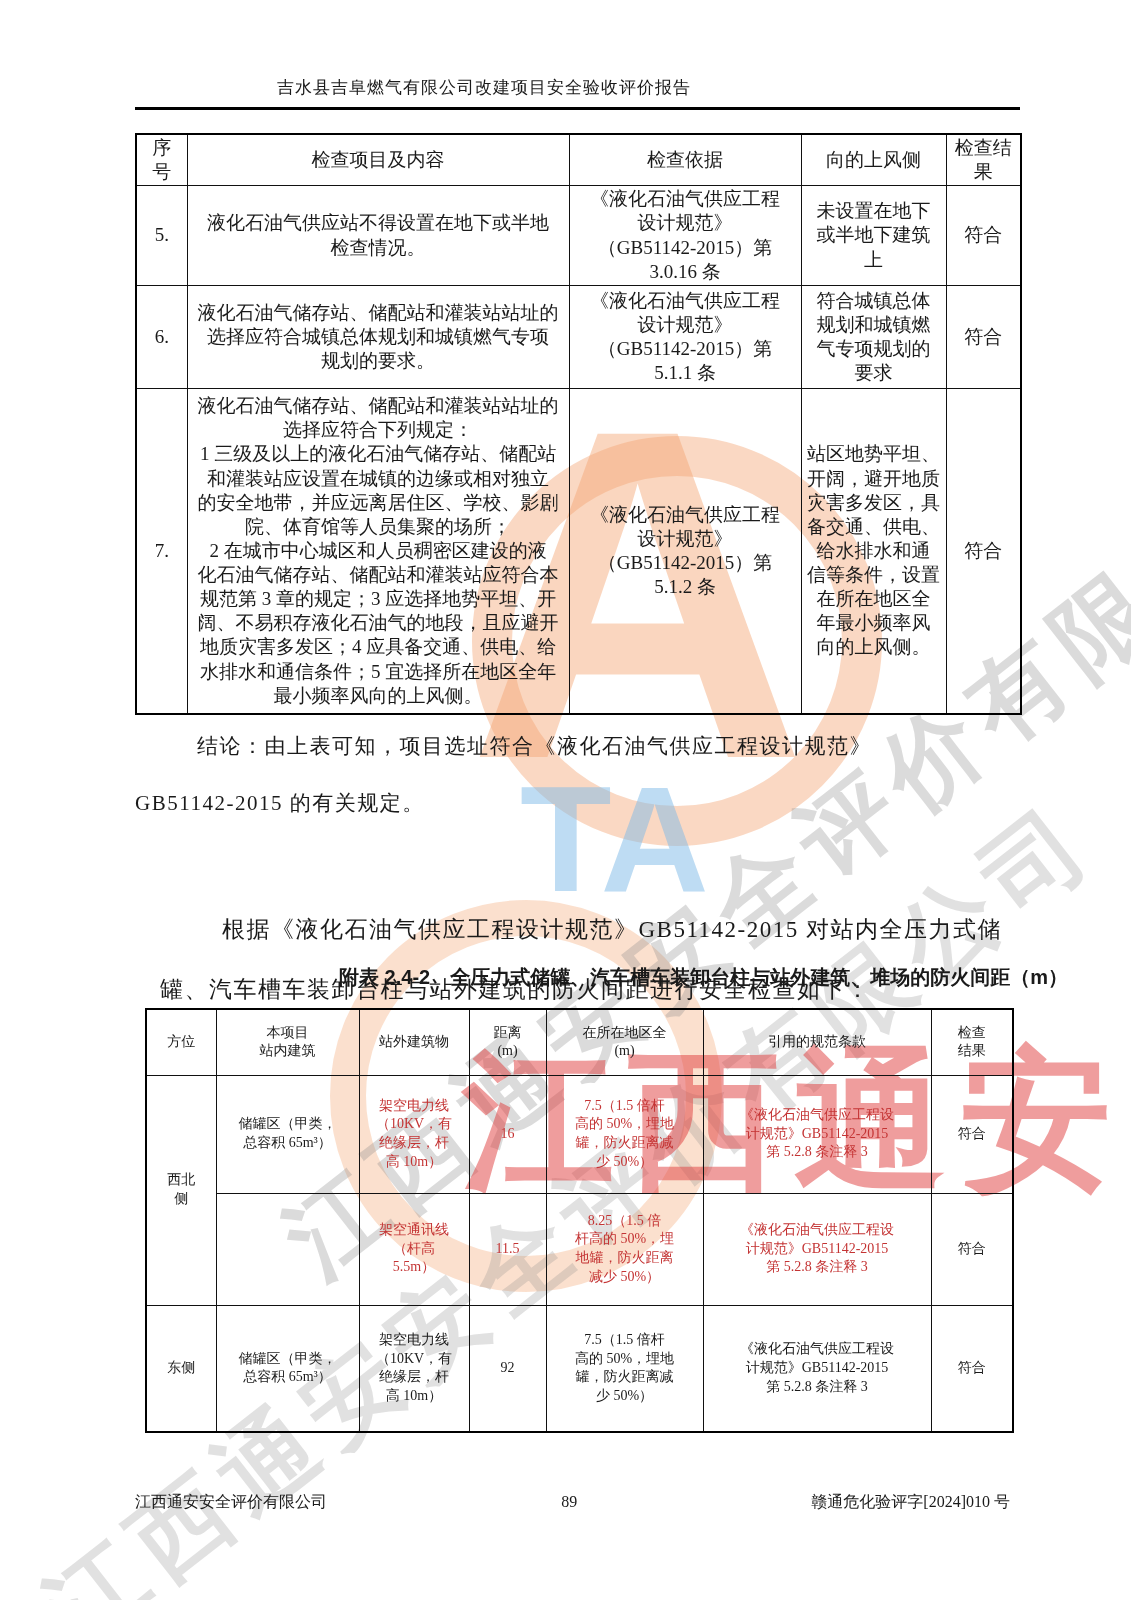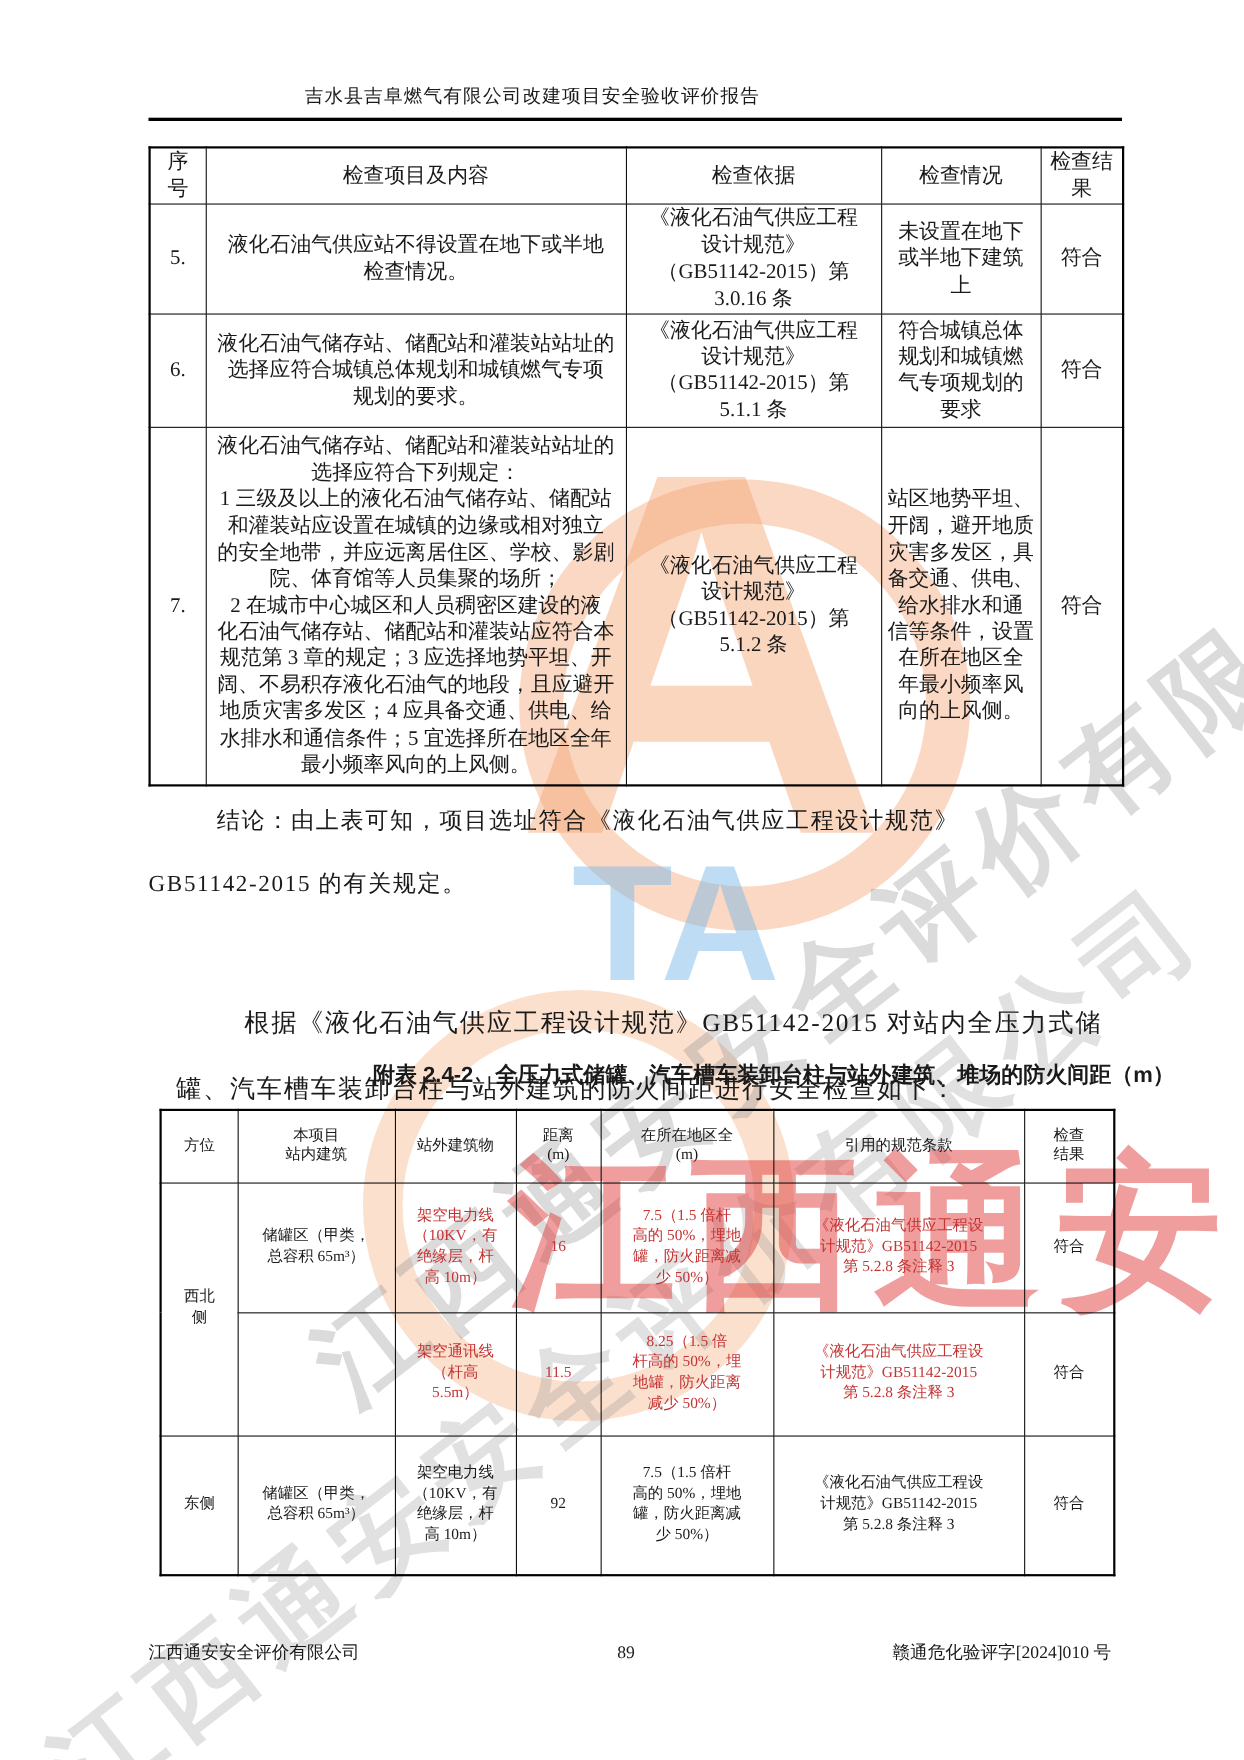--- a/index.html
+++ b/index.html
@@ -119,21 +119,21 @@
         <col style="width:232px">
         <col style="width:145px">
         <col style="width:75px">
       </colgroup>
     <tbody>
         <tr style="height:50px">
       <th class="pre">序
 号</th>
       <th>检查项目及内容</th>
       <th>检查依据</th>
-      <th>检查情况</th>
+      <th>向的上风侧</th>
       <th class="pre" style="white-space:normal">检查结果</th>
     </tr>
     <tr style="height:96px">
       <td>5.</td>
       <td class="pre">液化石油气供应站不得设置在地下或半地
 检查情况。</td>
       <td class="pre">《液化石油气供应工程
 设计规范》
 （GB51142-2015）第
 3.0.16 条</td>

